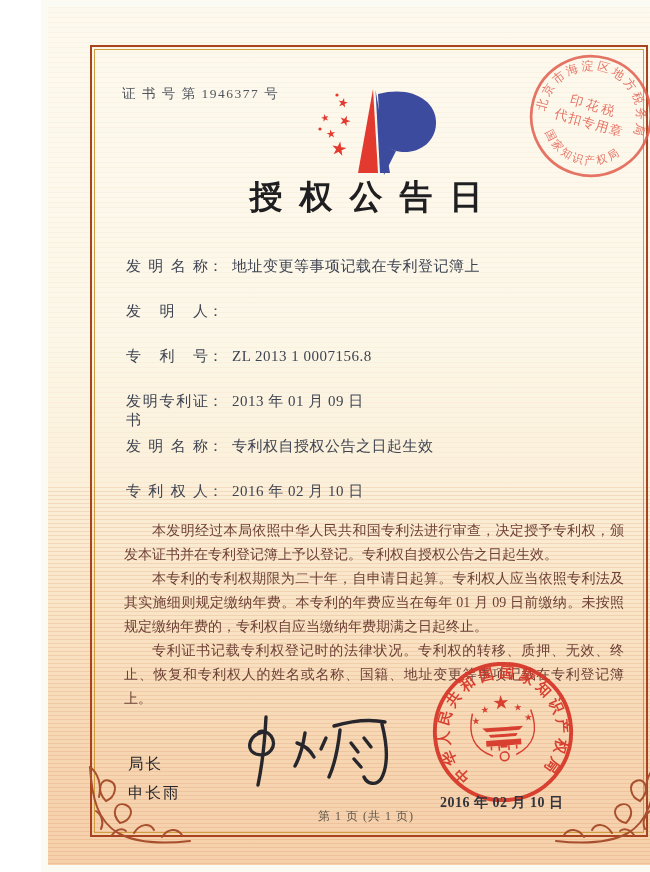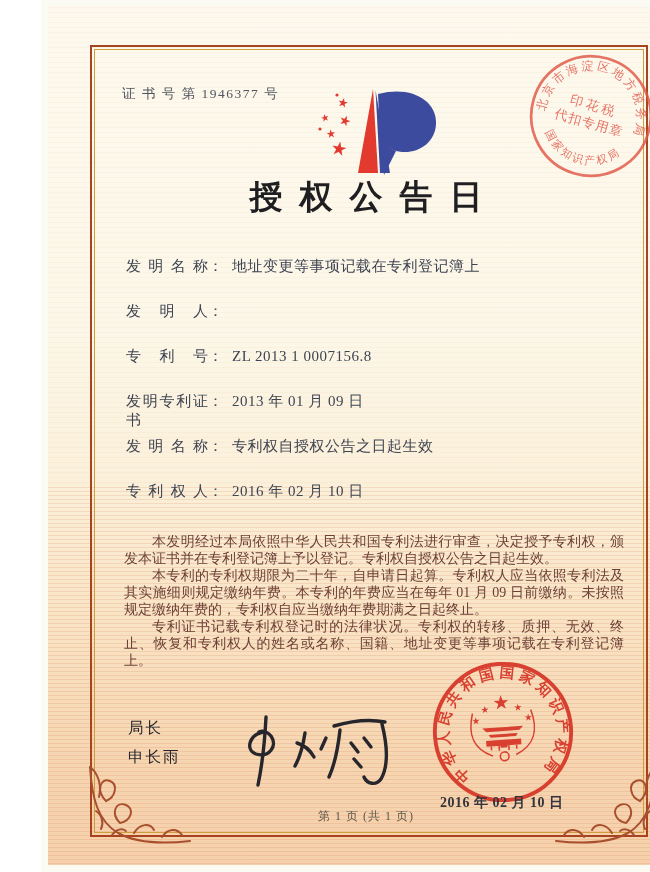--- a/index.html
+++ b/index.html
@@ -35,25 +35,25 @@
     font-size:33px; font-weight:700; color:#1f1f22; letter-spacing:17px;
     text-indent:17px; z-index:2; }
 
   .fields { position:absolute; left:78px; top:250px; width:470px; z-index:2; }
   .field-row { display:flex; align-items:baseline; height:20px; margin-bottom:25px;
     font-size:15px; color:#3f4452; }
   .field-label { display:inline-block; width:82px; text-align:justify; text-align-last:justify; }
   .field-colon { margin-right:9px; }
   .field-value { letter-spacing:0.5px; }
 
-  .paragraphs { position:absolute; left:76px; top:526px; width:500px; z-index:2;
-    font-size:14px; line-height:17px; color:#6d4036; text-align:justify; }
+  .paragraphs { position:absolute; left:76px; top:512px; width:500px; z-index:2;
+    font-size:14px; line-height:24px; color:#6d4036; text-align:justify; }
   .paragraphs p { text-indent:2em; }
 
-  .signer { position:absolute; left:80px; top:706px; z-index:4; font-size:15.5px;
+  .signer { position:absolute; left:80px; top:742px; z-index:4; font-size:15.5px;
     color:#26262c; line-height:29px; letter-spacing:2px; }
   .signature-svg { position:absolute; left:185px; top:698px; width:175px; height:95px; z-index:4; }
 
   .office-seal { position:absolute; left:382px; top:652px; width:146px; height:146px;
     opacity:0.92; transform:rotate(-4deg); z-index:3; }
   .seal-date { position:absolute; left:392px; top:787px; font-size:14px; font-weight:600;
     color:#33343c; letter-spacing:0.5px; z-index:5; }
 
   .footer { position:absolute; left:0; top:801px; width:100%; text-align:center;
     font-size:12px; color:#5f574a; letter-spacing:1px; z-index:4; }

